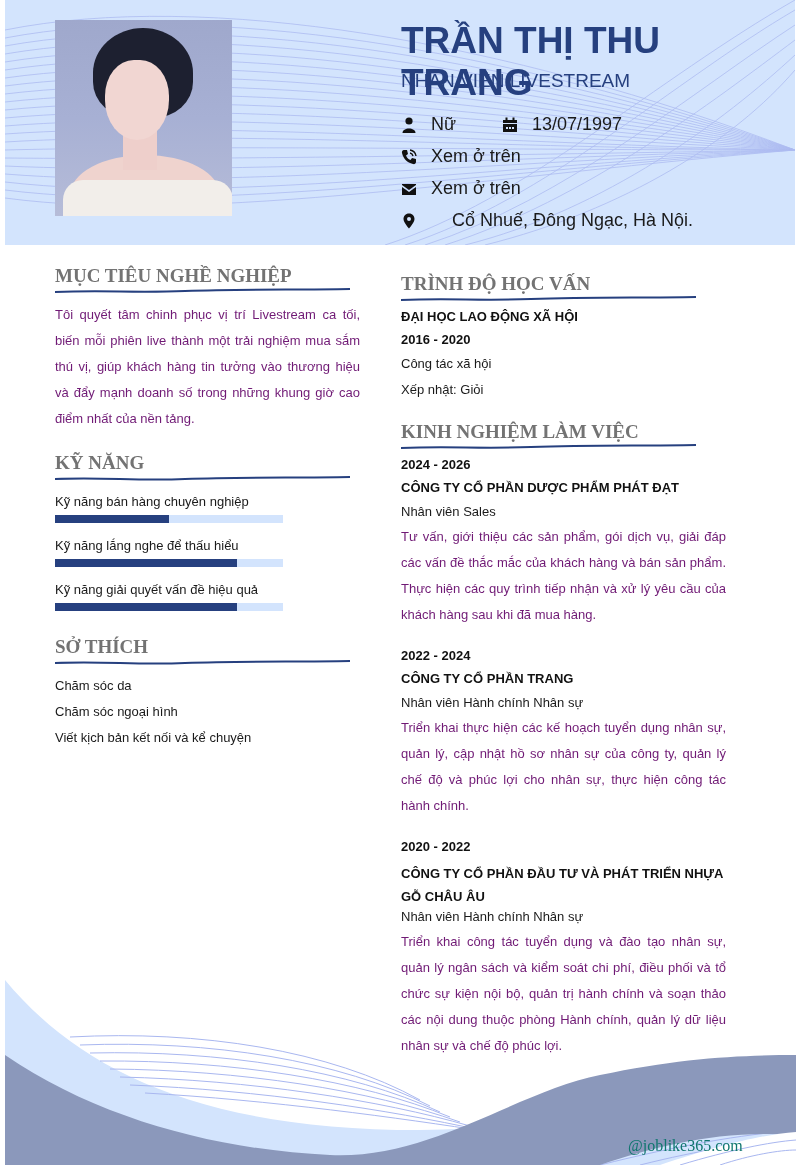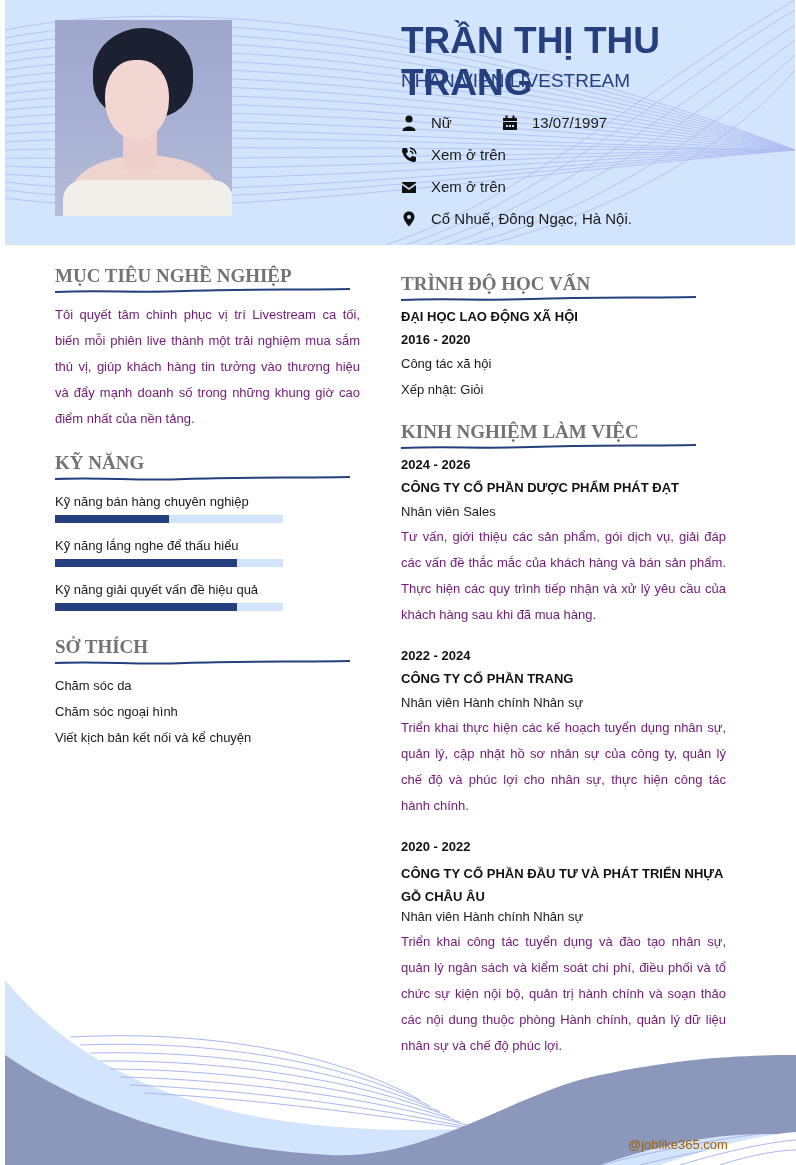--- a/index.html
+++ b/index.html
@@ -24,42 +24,42 @@
     .photo .top { position: absolute; left: 8px; top: 160px; width: 170px; height: 50px; border-radius: 20px 20px 0 0; background: #f2eeea; }
 
     .name {
       position: absolute; left: 401px; top: 20px;
       font-size: 37px; font-weight: bold; color: #26407f; letter-spacing: 0px;
     }
     .role {
       position: absolute; left: 401px; top: 70px;
       font-size: 19px; color: #26407f;
     }
-    .info-row { position: absolute; display: flex; align-items: center; font-size: 15px; color: #1a1a1a; }
+    .info-row { position: absolute; display: flex; align-items: center; font-size: 18px; color: #1a1a1a; }
     .info-row .ico { width: 16px; height: 16px; margin-right: 14px; display: inline-flex; align-items: center; justify-content: center; }
     .info-row svg { width: 16px; height: 16px; fill: #111; }
 
     .section-title {
       position: absolute; font-size: 19px; font-weight: bold; color: #737373; font-family: Liberation Serif, serif;
     }
     .underline { position: absolute; height: 8px; }
 
     .para {
       position: absolute; font-size: 13px; line-height: 26px; text-align: justify; color: #701a75;
     }
     .line-text { position: absolute; font-size: 13px; color: #1a1a1a; }
     .bold-text { position: absolute; font-size: 13px; font-weight: bold; color: #111; }
 
     .skill-track { position: absolute; left: 55px; width: 228px; height: 8px; background: #d3e4fd; }
     .skill-fill { height: 8px; background: #26407f; }
 
     .footer-art { position: absolute; left: 0; top: 960px; }
     .footer-link {
       position: absolute; left: 628px; top: 1137px;
-      font-family: Liberation Sans, sans-serif; font-size: 13px; color: #a16207;
+      font-family: Liberation Serif, serif; font-size: 16px; color: #0f766e;
     }
   </style>
 </head>
 <body>
 
 <div class="header">
   <svg class="waves" width="790" height="245" viewBox="0 0 790 245">
     <g fill="none" stroke="#a9b7f0" stroke-width="0.8" opacity="0.9">
       <path d="M0 30 C200 -10 500 40 790 150"></path>
       <path d="M0 38 C200 0 500 48 790 150"></path>
@@ -139,21 +139,21 @@
 </div>
 <div class="info-row" style="left:401px; top:178px;">
   <span class="ico">
     <svg viewBox="0 0 16 16">
         <path d="M1 3 H15 V4 L8 9 L1 4 Z"></path>
         <path d="M1 6 L8 11 L15 6 V14 H1 Z"></path>
       </svg>
   </span>
   <span>Xem ở trên</span>
 </div>
-<div class="info-row" style="left:401px; top:210px;">
+<div class="info-row" style="left:401px; top:210px;gap:21px;">
   <span class="ico">
     <svg viewBox="0 0 16 16">
         <path d="M8 0.5 C4.5 0.5 2.5 3 2.5 6 C2.5 9.5 8 15.5 8 15.5 C8 15.5 13.5 9.5 13.5 6 C13.5 3 11.5 0.5 8 0.5 Z M8 4 A2 2 0 1 1 8 8 A2 2 0 1 1 8 4 Z" fill-rule="evenodd"></path>
       </svg>
   </span>
   <span>Cổ Nhuế, Đông Ngạc, Hà Nội.</span>
 </div>
 
 <div class="section-title" style="left:55px; top:265px;">MỤC TIÊU NGHỀ NGHIỆP</div>
 <svg class="underline" style="left:55px; top:287px;" width="295" height="8" viewBox="0 0 295 8">

